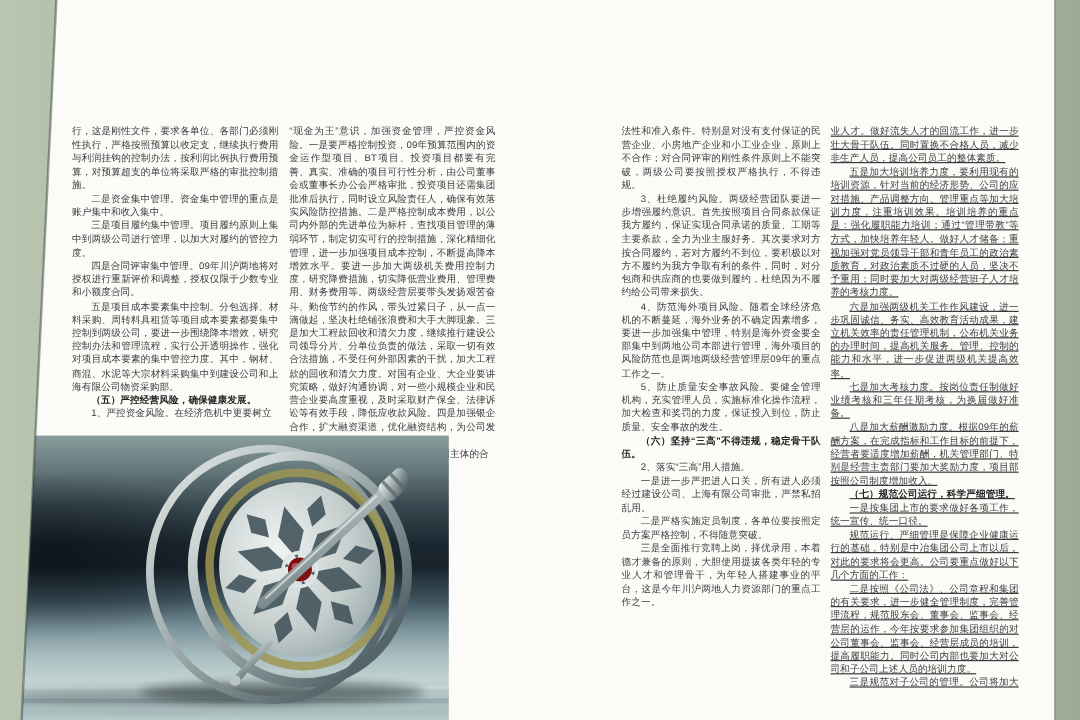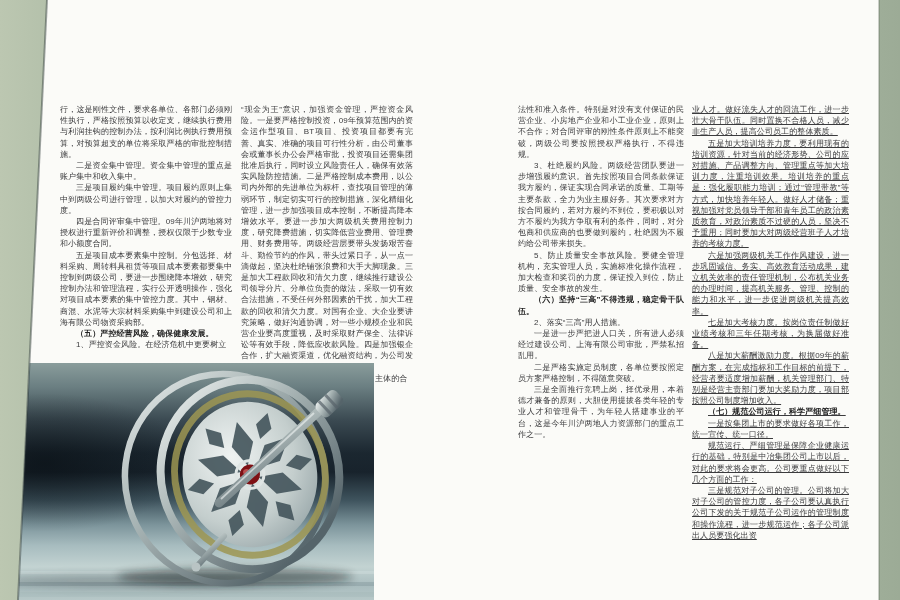--- a/index.html
+++ b/index.html
@@ -50,36 +50,38 @@
       <p class="bold">（五）严控经营风险，确保健康发展。</p>
       <p class="">1、严控资金风险。在经济危机中更要树立</p>
     </div>
   <div class="col" id="col2">
       <p class="noindent ">“现金为王”意识，加强资金管理，严控资金风险。一是要严格控制投资，09年预算范围内的资金运作型项目、BT项目、投资项目都要有完善、真实、准确的项目可行性分析，由公司董事会或董事长办公会严格审批，投资项目还需集团批准后执行，同时设立风险责任人，确保有效落实风险防控措施。二是严格控制成本费用，以公司内外部的先进单位为标杆，查找项目管理的薄弱环节，制定切实可行的控制措施，深化精细化管理，进一步加强项目成本控制，不断提高降本增效水平。要进一步加大两级机关费用控制力度，研究降费措施，切实降低营业费用、管理费用、财务费用等。两级经营层要带头发扬艰苦奋斗、勤俭节约的作风，带头过紧日子，从一点一滴做起，坚决杜绝铺张浪费和大手大脚现象。三是加大工程款回收和清欠力度，继续推行建设公司领导分片、分单位负责的做法，采取一切有效合法措施，不受任何外部因素的干扰，加大工程款的回收和清欠力度。对国有企业、大企业要讲究策略，做好沟通协调，对一些小规模企业和民营企业要高度重视，及时采取财产保全、法律诉讼等有效手段，降低应收款风险。四是加强银企合作，扩大融资渠道，优化融资结构，为公司发展提供保障。</p>
       <p class="">2、防范合同风险。严格审查合同主体的合</p>
     </div>
   <div class="col" id="col3">
       <p class="noindent ">法性和准入条件。特别是对没有支付保证的民营企业、小房地产企业和小工业企业，原则上不合作；对合同评审的刚性条件原则上不能突破，两级公司要按照授权严格执行，不得违规。</p>
       <p class="">3、杜绝履约风险。两级经营团队要进一步增强履约意识。首先按照项目合同条款保证我方履约，保证实现合同承诺的质量、工期等主要条款，全力为业主服好务。其次要求对方按合同履约，若对方履约不到位，要积极以对方不履约为我方争取有利的条件，同时，对分包商和供应商的也要做到履约，杜绝因为不履约给公司带来损失。</p>
+      <p class="">4、防范海外项目风险。随着全球经济危机的不断蔓延，海外业务的不确定因素增多，要进一步加强集中管理，特别是海外资金要全部集中到两地公司本部进行管理，海外项目的风险防范也是两地两级经营管理层09年的重点工作之一。</p>
       <p class="">5、防止质量安全事故风险。要健全管理机构，充实管理人员，实施标准化操作流程，加大检查和奖罚的力度，保证投入到位，防止质量、安全事故的发生。</p>
       <p class="bold">（六）坚持“三高”不得违规，稳定骨干队伍。</p>
       <p class="">2、落实“三高”用人措施。</p>
       <p class="">一是进一步严把进人口关，所有进人必须经过建设公司、上海有限公司审批，严禁私招乱用。</p>
       <p class="">二是严格实施定员制度，各单位要按照定员方案严格控制，不得随意突破。</p>
       <p class="">三是全面推行竞聘上岗，择优录用，本着德才兼备的原则，大胆使用提拔各类年轻的专业人才和管理骨干，为年轻人搭建事业的平台，这是今年川沪两地人力资源部门的重点工作之一。</p>
     </div>
   <div class="col" id="col4">
       <p class="noindent ">业人才。做好流失人才的回流工作，进一步壮大骨干队伍。同时置换不合格人员，减少非生产人员，提高公司员工的整体素质。</p>
       <p class="">五是加大培训培养力度，要利用现有的培训资源，针对当前的经济形势、公司的应对措施、产品调整方向、管理重点等加大培训力度，注重培训效果。培训培养的重点是：强化履职能力培训；通过“管理带教”等方式，加快培养年轻人。做好人才储备；重视加强对党员领导干部和青年员工的政治素质教育，对政治素质不过硬的人员，坚决不予重用；同时要加大对两级经营班子人才培养的考核力度。</p>
       <p class="">六是加强两级机关工作作风建设，进一步巩固诚信、务实、高效教育活动成果，建立机关效率的责任管理机制，公布机关业务的办理时间，提高机关服务、管理、控制的能力和水平，进一步促进两级机关提高效率。</p>
       <p class="">七是加大考核力度。按岗位责任制做好业绩考核和三年任期考核，为换届做好准备。</p>
       <p class="">八是加大薪酬激励力度。根据09年的薪酬方案，在完成指标和工作目标的前提下，经营者要适度增加薪酬，机关管理部门、特别是经营主责部门要加大奖励力度，项目部按照公司制度增加收入。</p>
       <p class="bold">（七）规范公司运行，科学严细管理。</p>
       <p class="">一是按集团上市的要求做好各项工作，统一宣传、统一口径。</p>
       <p class="">规范运行、严细管理是保障企业健康运行的基础，特别是中冶集团公司上市以后，对此的要求将会更高。公司要重点做好以下几个方面的工作：</p>
+      <p class="">二是按照《公司法》、公司章程和集团的有关要求，进一步健全管理制度，完善管理流程，规范股东会、董事会、监事会、经营层的运作，今年按要求参加集团组织的对公司董事会、监事会、经营层成员的培训，提高履职能力。同时公司内部也要加大对公司和子公司上述人员的培训力度。</p>
       <p class="">三是规范对子公司的管理。公司将加大对子公司的管控力度，各子公司要认真执行公司下发的关于规范子公司运作的管理制度和操作流程，进一步规范运作；各子公司派出人员要强化出资</p>
     </div>
 
   <div class="photo" role="img" aria-label="金属陀螺仪特写照片">
     <svg viewBox="0 0 374 237" aria-hidden="true">
       <defs>
         <linearGradient id="ringGrad" x1="0" y1="0" x2="0.6" y2="1">
           <stop offset="0" stop-color="#f0f4f3"></stop>
           <stop offset="0.45" stop-color="#aab6b6"></stop>
           <stop offset="1" stop-color="#55646a"></stop>

